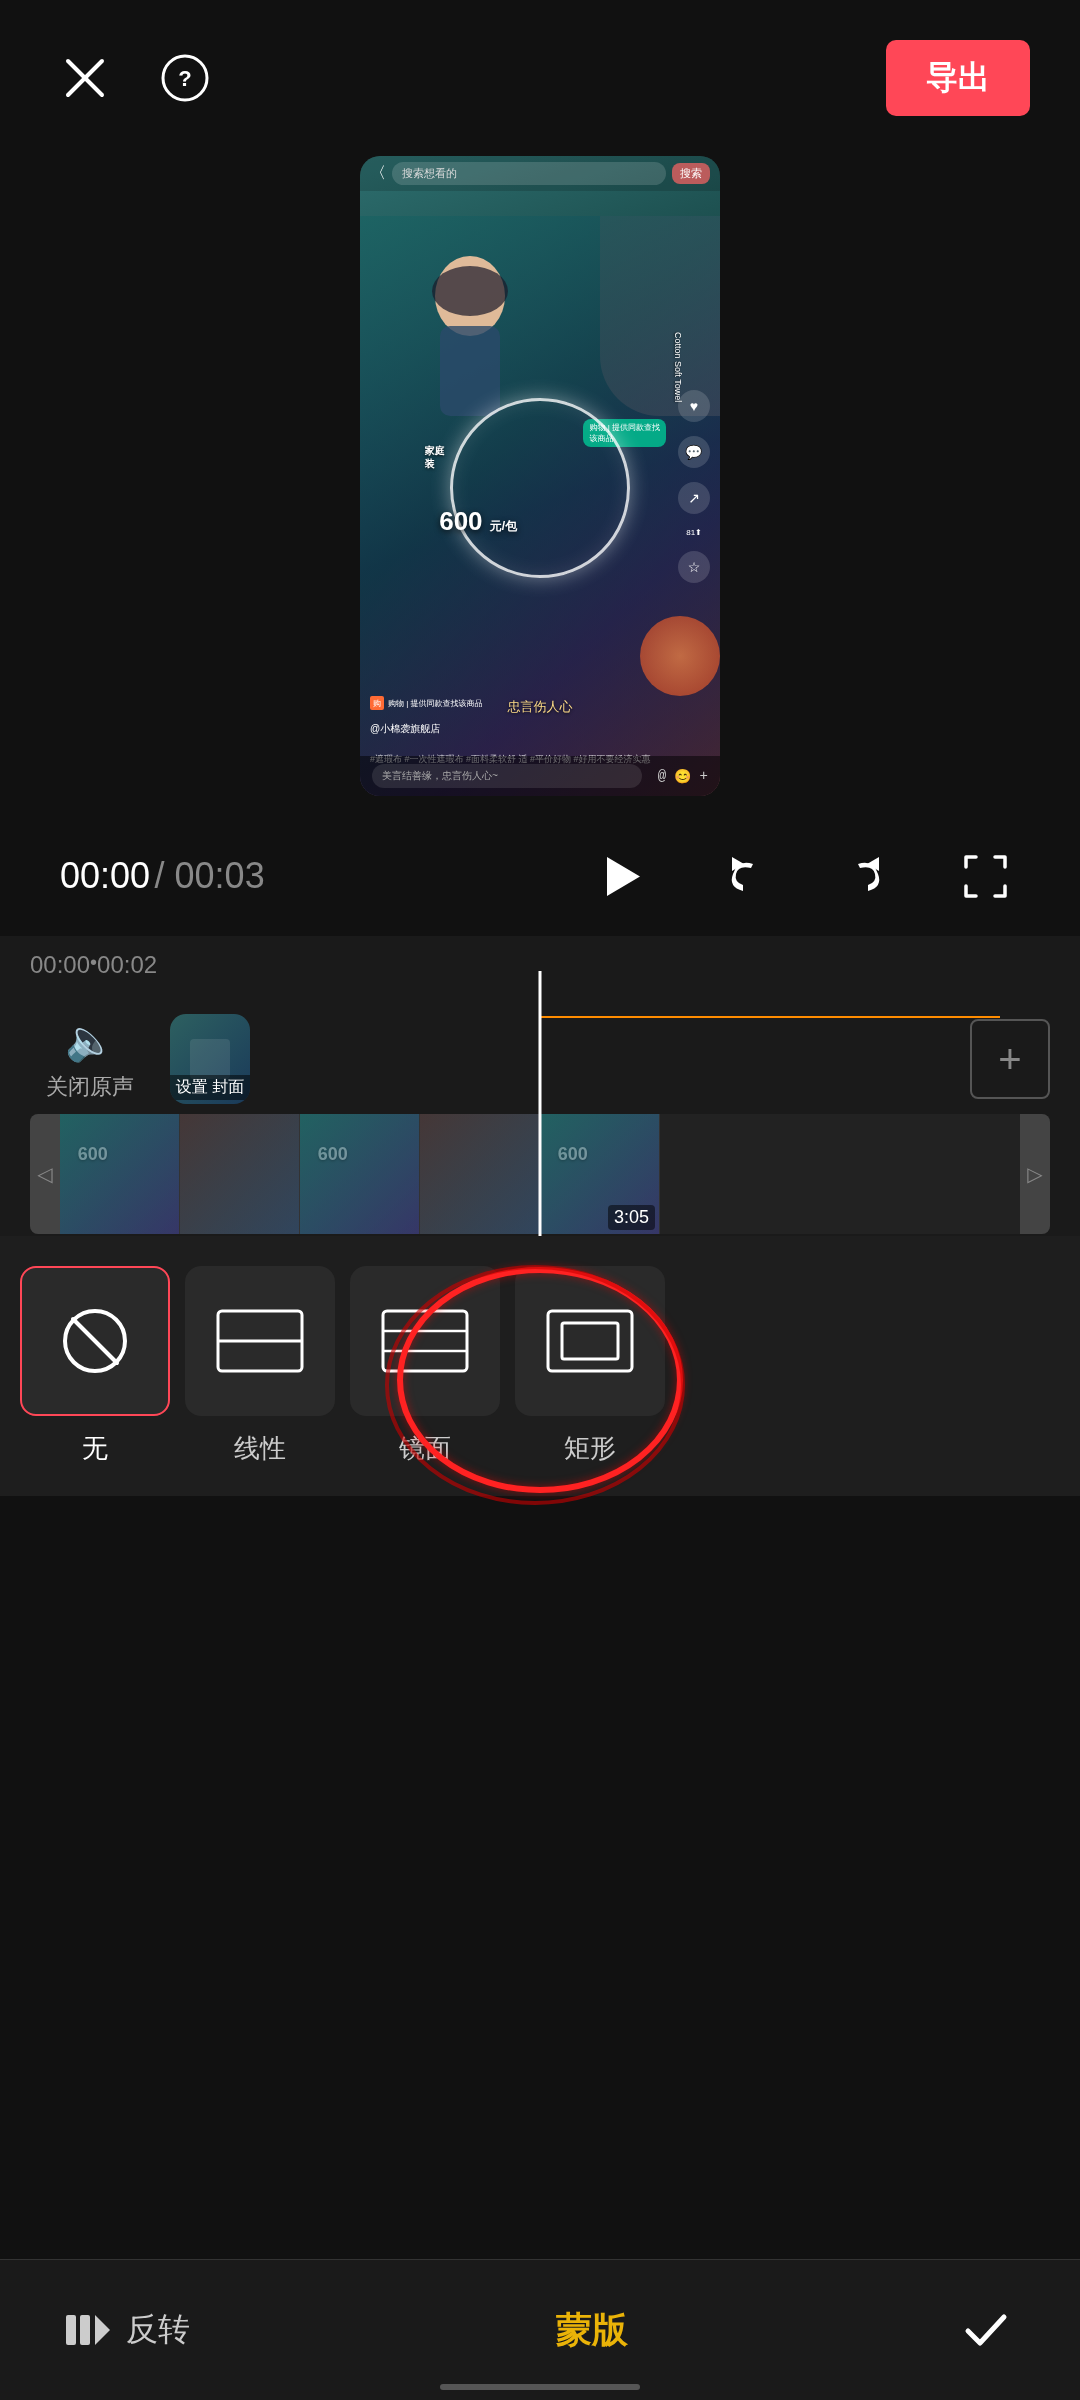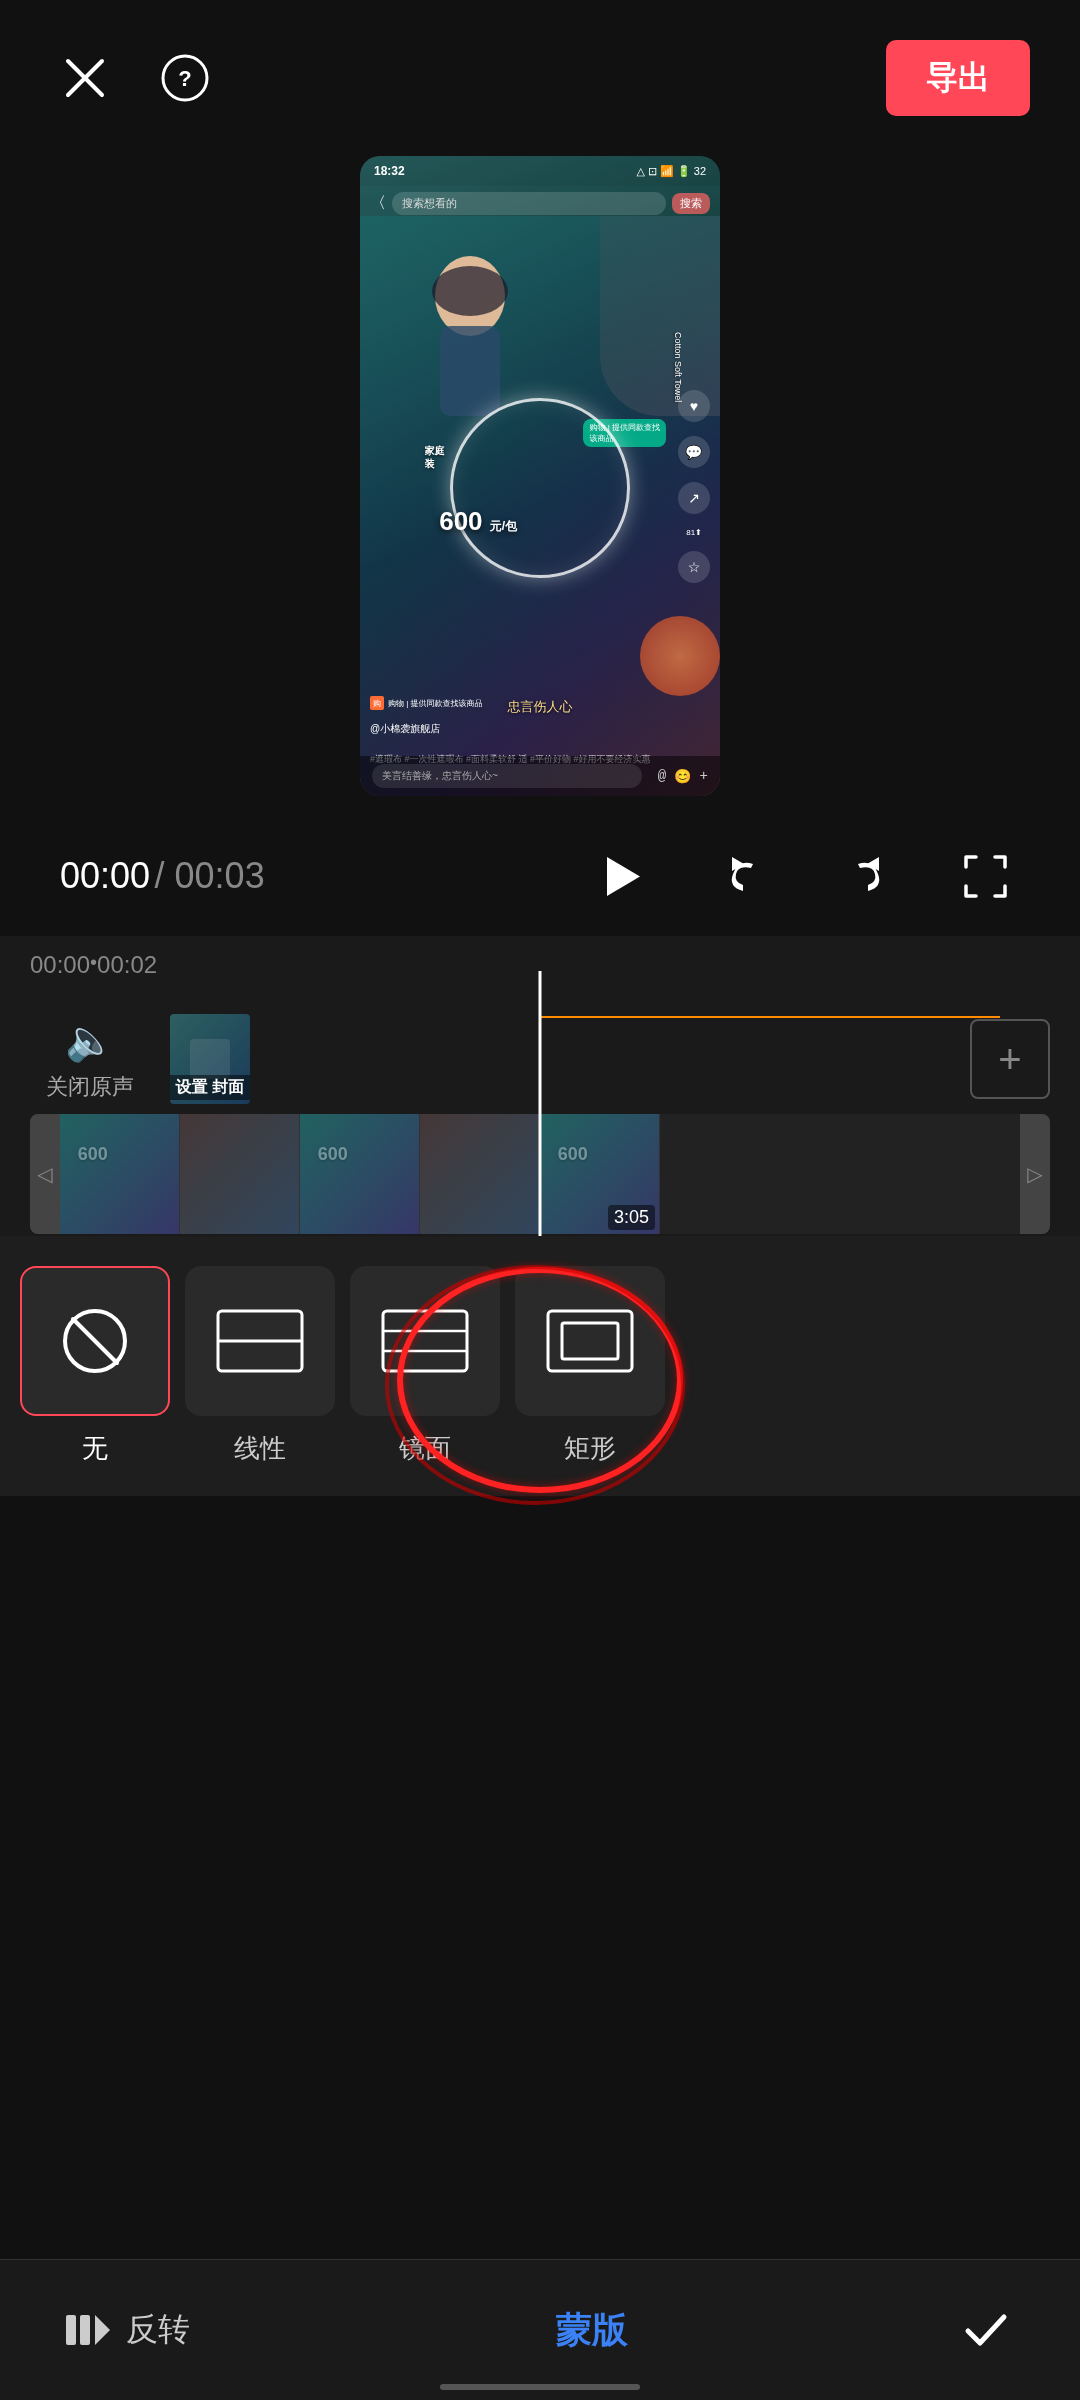--- a/index.html
+++ b/index.html
@@ -320,32 +320,31 @@
       font-size: 40px;
       color: #888;
     }
     .audio-label {
       font-size: 22px;
       color: #aaa;
     }
     .cover-thumb {
       width: 80px;
       height: 90px;
-      border-radius: 4px;
+      border-radius: 16px;
       background: linear-gradient(135deg, #2d6e6e, #1a3a5c);
       display: flex;
       align-items: center;
       justify-content: flex-end;
       font-size: 14px;
       color: #ccc;
       flex-direction: column;
       gap: 4px;
       position: relative;
       overflow: hidden;
-      font-weight: bold;
     }
     .cover-label {
       font-size: 16px;
       color: #fff;
       position: absolute;
       bottom: 4px;
       left: 0;
       right: 0;
       text-align: center;
       background: rgba(0,0,0,0.5);
@@ -484,21 +483,21 @@
       align-items: center;
       gap: 16px;
       cursor: pointer;
     }
     .reverse-label {
       font-size: 32px;
       color: #ccc;
     }
     .bottom-center-label {
       font-size: 36px;
-      color: #3b82f6;
+      color: #eab308;
       font-weight: bold;
       margin-left: 44px;
     }
     .confirm-btn {
       width: 70px;
       height: 70px;
       display: flex;
       align-items: center;
       justify-content: center;
       cursor: pointer;
@@ -557,24 +556,20 @@
   </div>
   <div class="top-bar-right">
     <button class="export-btn">导出</button>
   </div>
 </div>
 
 <div class="preview-area">
   <div class="phone-frame">
     <div class="phone-content">
 
-      <div class="status-bar">
-        <span class="status-left">18:32</span>
-        <span class="status-right">△ ⊡ 📶 🔋 32</span>
-      </div>
 
       <div class="phone-search-bar">
         <span class="phone-back">〈</span>
         <div class="phone-search-input">
           <span>搜索想看的</span>
         </div>
         <span class="phone-search-btn">搜索</span>
       </div>
 
       <div class="phone-main-content">

